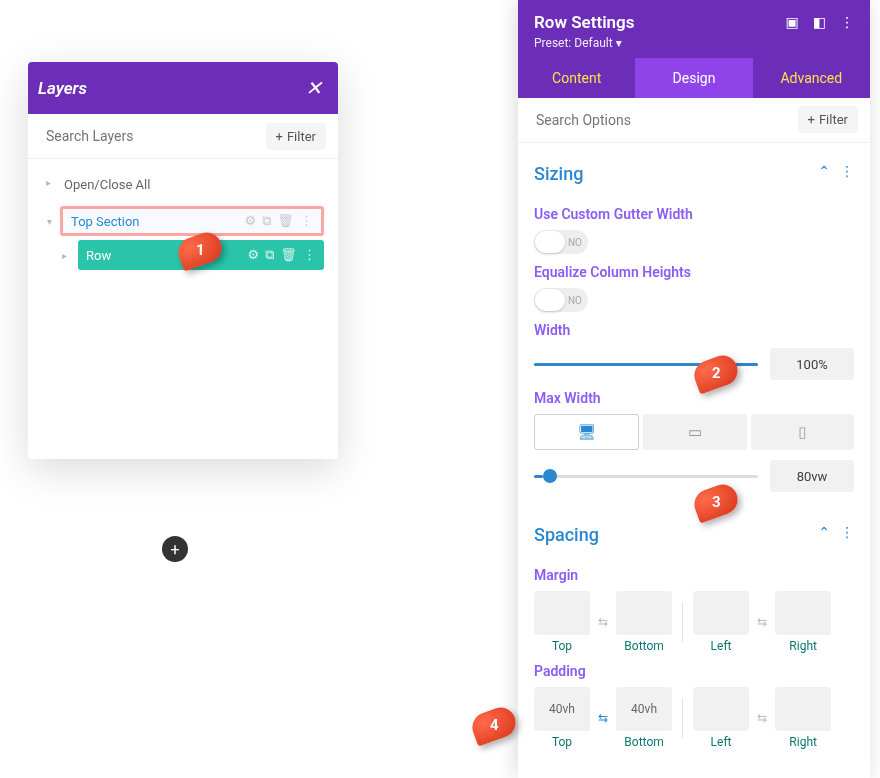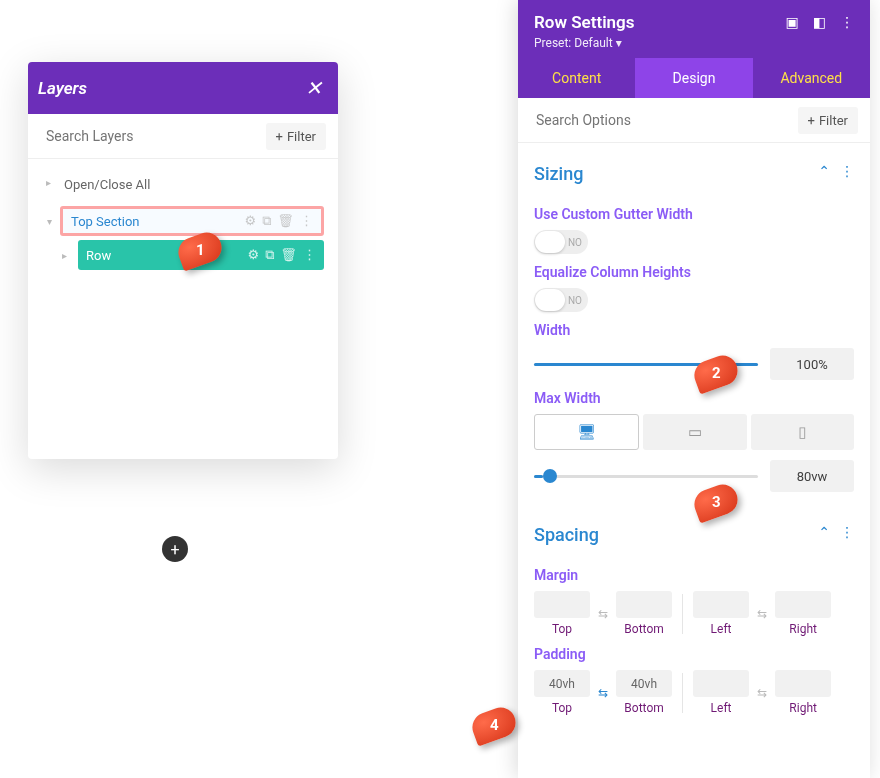--- a/index.html
+++ b/index.html
@@ -31,21 +31,21 @@
 
 .settings-panel { position: absolute; right: 10px; top: 0; width: 352px; height: 778px; background: #fff; box-shadow: -2px 0 20px rgba(0,0,0,0.15); }
 .settings-header { background: #6c2eb9; color: #fff; padding: 12px 16px 8px 16px; }
 .settings-header-top { display: flex; align-items: center; justify-content: space-between; }
 .settings-header h2 { font-size: 17px; font-weight: 600; }
 .header-icons { display: flex; gap: 14px; font-size: 14px; }
 .preset { font-size: 12px; margin-top: 4px; opacity: 0.9; }
 .tabs { display: flex; background: #6c2eb9; }
 .tab { flex: 1; text-align: center; padding: 12px 0; font-size: 14px; color: #fde047; cursor: pointer; }
 .tab.active { background: #8e44e8; color: #fff; }
-.settings-search { display: flex; align-items: flex-end; padding: 8px 12px; border-bottom: 1px solid #eee; }
+.settings-search { display: flex; align-items: flex-start; padding: 8px 12px; border-bottom: 1px solid #eee; }
 .settings-search input { flex: 1; border: none; outline: none; font-size: 14px; color: #999; padding: 6px; }
 .settings-body { padding: 12px 16px; overflow-y: auto; height: calc(100% - 150px); }
 
 .section-head { display: flex; align-items: flex-start; justify-content: space-between; padding: 8px 0 12px 0; }
 .section-head h3 { color: #2a87d0; font-size: 18px; font-weight: 500; }
 .section-head-icons { display: flex; gap: 10px; color: #2a87d0; font-size: 14px; }
 
 .field-label { font-size: 14px; font-weight: 600; color: #8b5cf6; margin: 10px 0 8px 0; }
 .toggle { width: 54px; height: 24px; background: #eee; border-radius: 12px; position: relative; display: flex; align-items: center; }
 .toggle-knob { width: 30px; height: 22px; background: #fff; border-radius: 11px; position: absolute; left: 1px; box-shadow: 0 1px 3px rgba(0,0,0,0.2); }
@@ -57,22 +57,22 @@
 .slider-thumb { width: 14px; height: 14px; background: #2a87d0; border-radius: 50%; position: absolute; top: -6px; }
 .slider-input { width: 84px; height: 32px; background: #f1f1f1; border: none; border-radius: 3px; text-align: center; font-size: 13px; color: #404040; }
 
 .device-tabs { display: flex; gap: 4px; margin-top: 8px; }
 .device-tab { flex: 1; height: 36px; background: #f1f1f1; border-radius: 3px; display: flex; align-items: center; justify-content: center; color: #999; font-size: 15px; }
 .device-tab.active { background: #fff; border: 1px solid #ccc; color: #2a87d0; }
 
 .spacing-grid { display: flex; align-items: center; gap: 0; margin-top: 6px; }
 .spacing-pair { display: flex; align-items: center; gap: 6px; }
 .spacing-col { display: flex; flex-direction: column; align-items: center; gap: 4px; }
-.spacing-input { width: 56px; height: 27px; background: #f1f1f1; border: none; border-radius: 3px; text-align: center; font-size: 12px; color: #666; }
-.spacing-lbl { font-size: 12px; color: #701a75; }
+.spacing-input { width: 56px; height: 44px; background: #f1f1f1; border: none; border-radius: 3px; text-align: center; font-size: 12px; color: #666; }
+.spacing-lbl { font-size: 12px; color: #0f766e; }
 .link-icon { color: #bbb; font-size: 12px; padding: 0 2px; }
 .link-icon.linked { color: #2a87d0; }
 .spacing-divider { width: 1px; height: 40px; background: #e5e5e5; margin: 0 10px; }
 
 
 .annot { position: absolute; width: 44px; height: 30px; background: radial-gradient(ellipse at 30% 30%, #ff6b4a, #d63418); border-radius: 15px 15px 15px 3px; transform: rotate(-20deg); display: flex; align-items: center; justify-content: center; color: #fff; font-weight: bold; font-size: 15px; box-shadow: 2px 4px 6px rgba(0,0,0,0.3); z-index: 100; }
 .annot span { transform: rotate(20deg); }
 </style>
 </head>
 <body>

